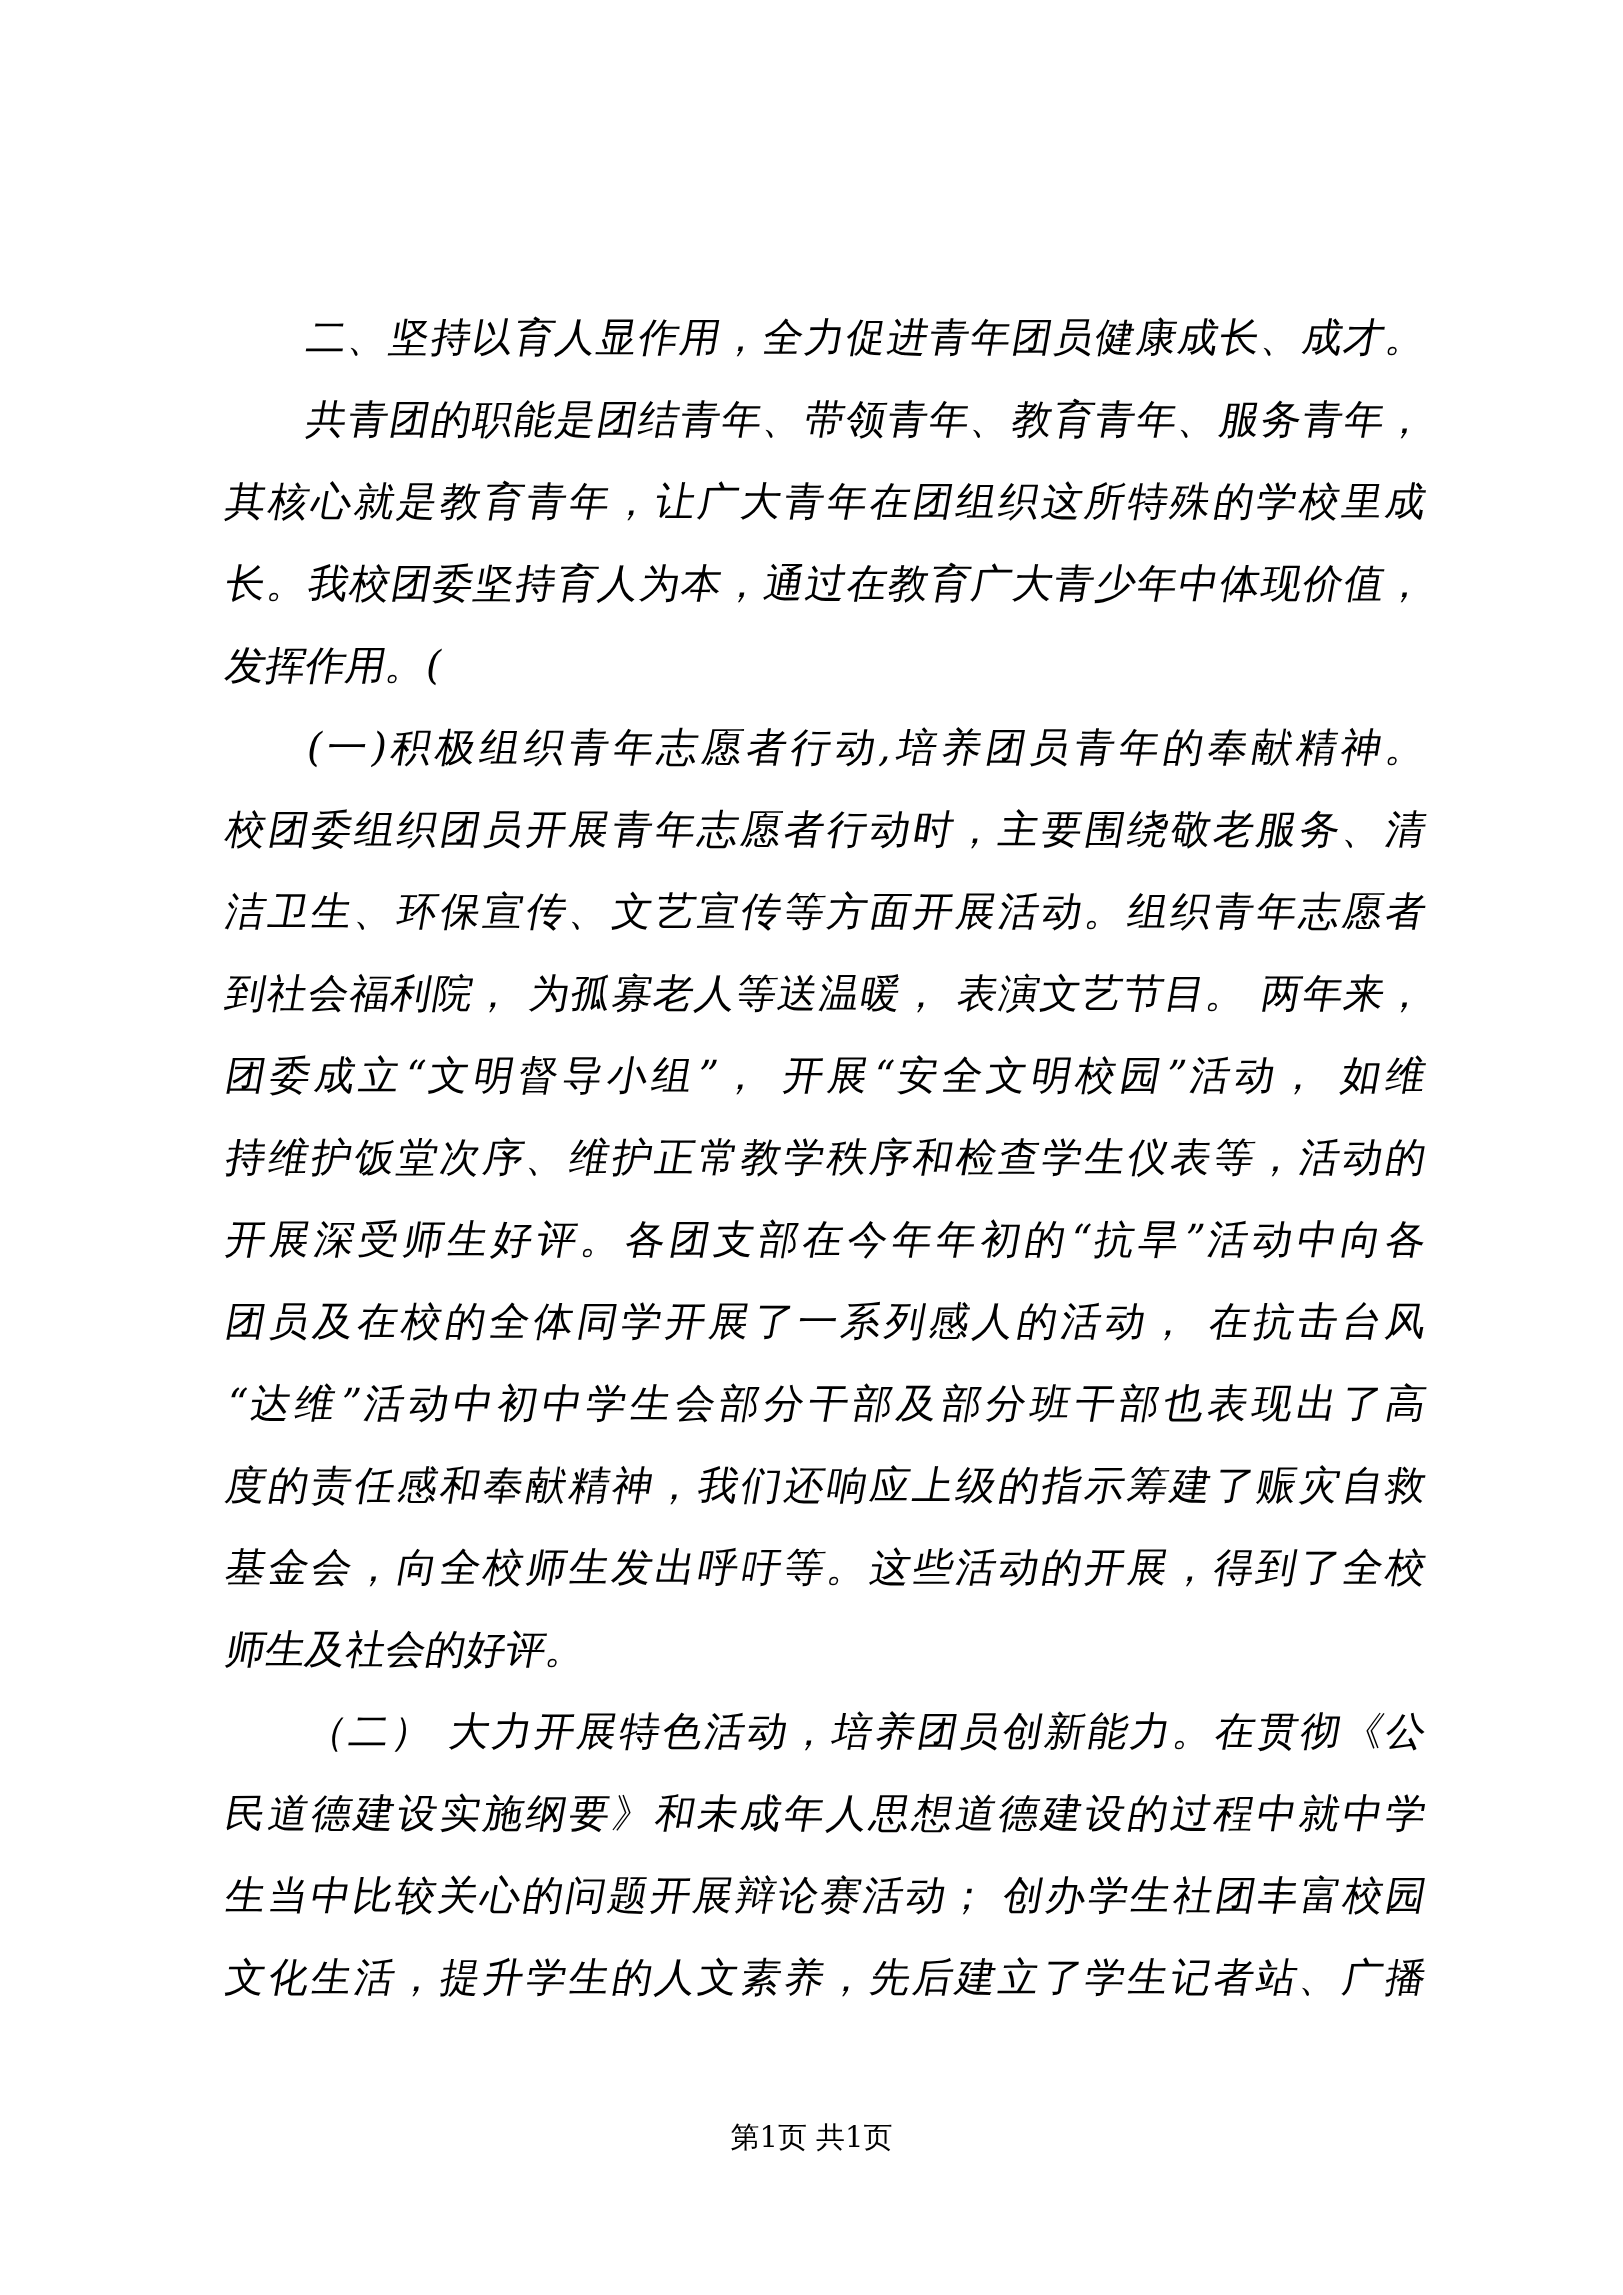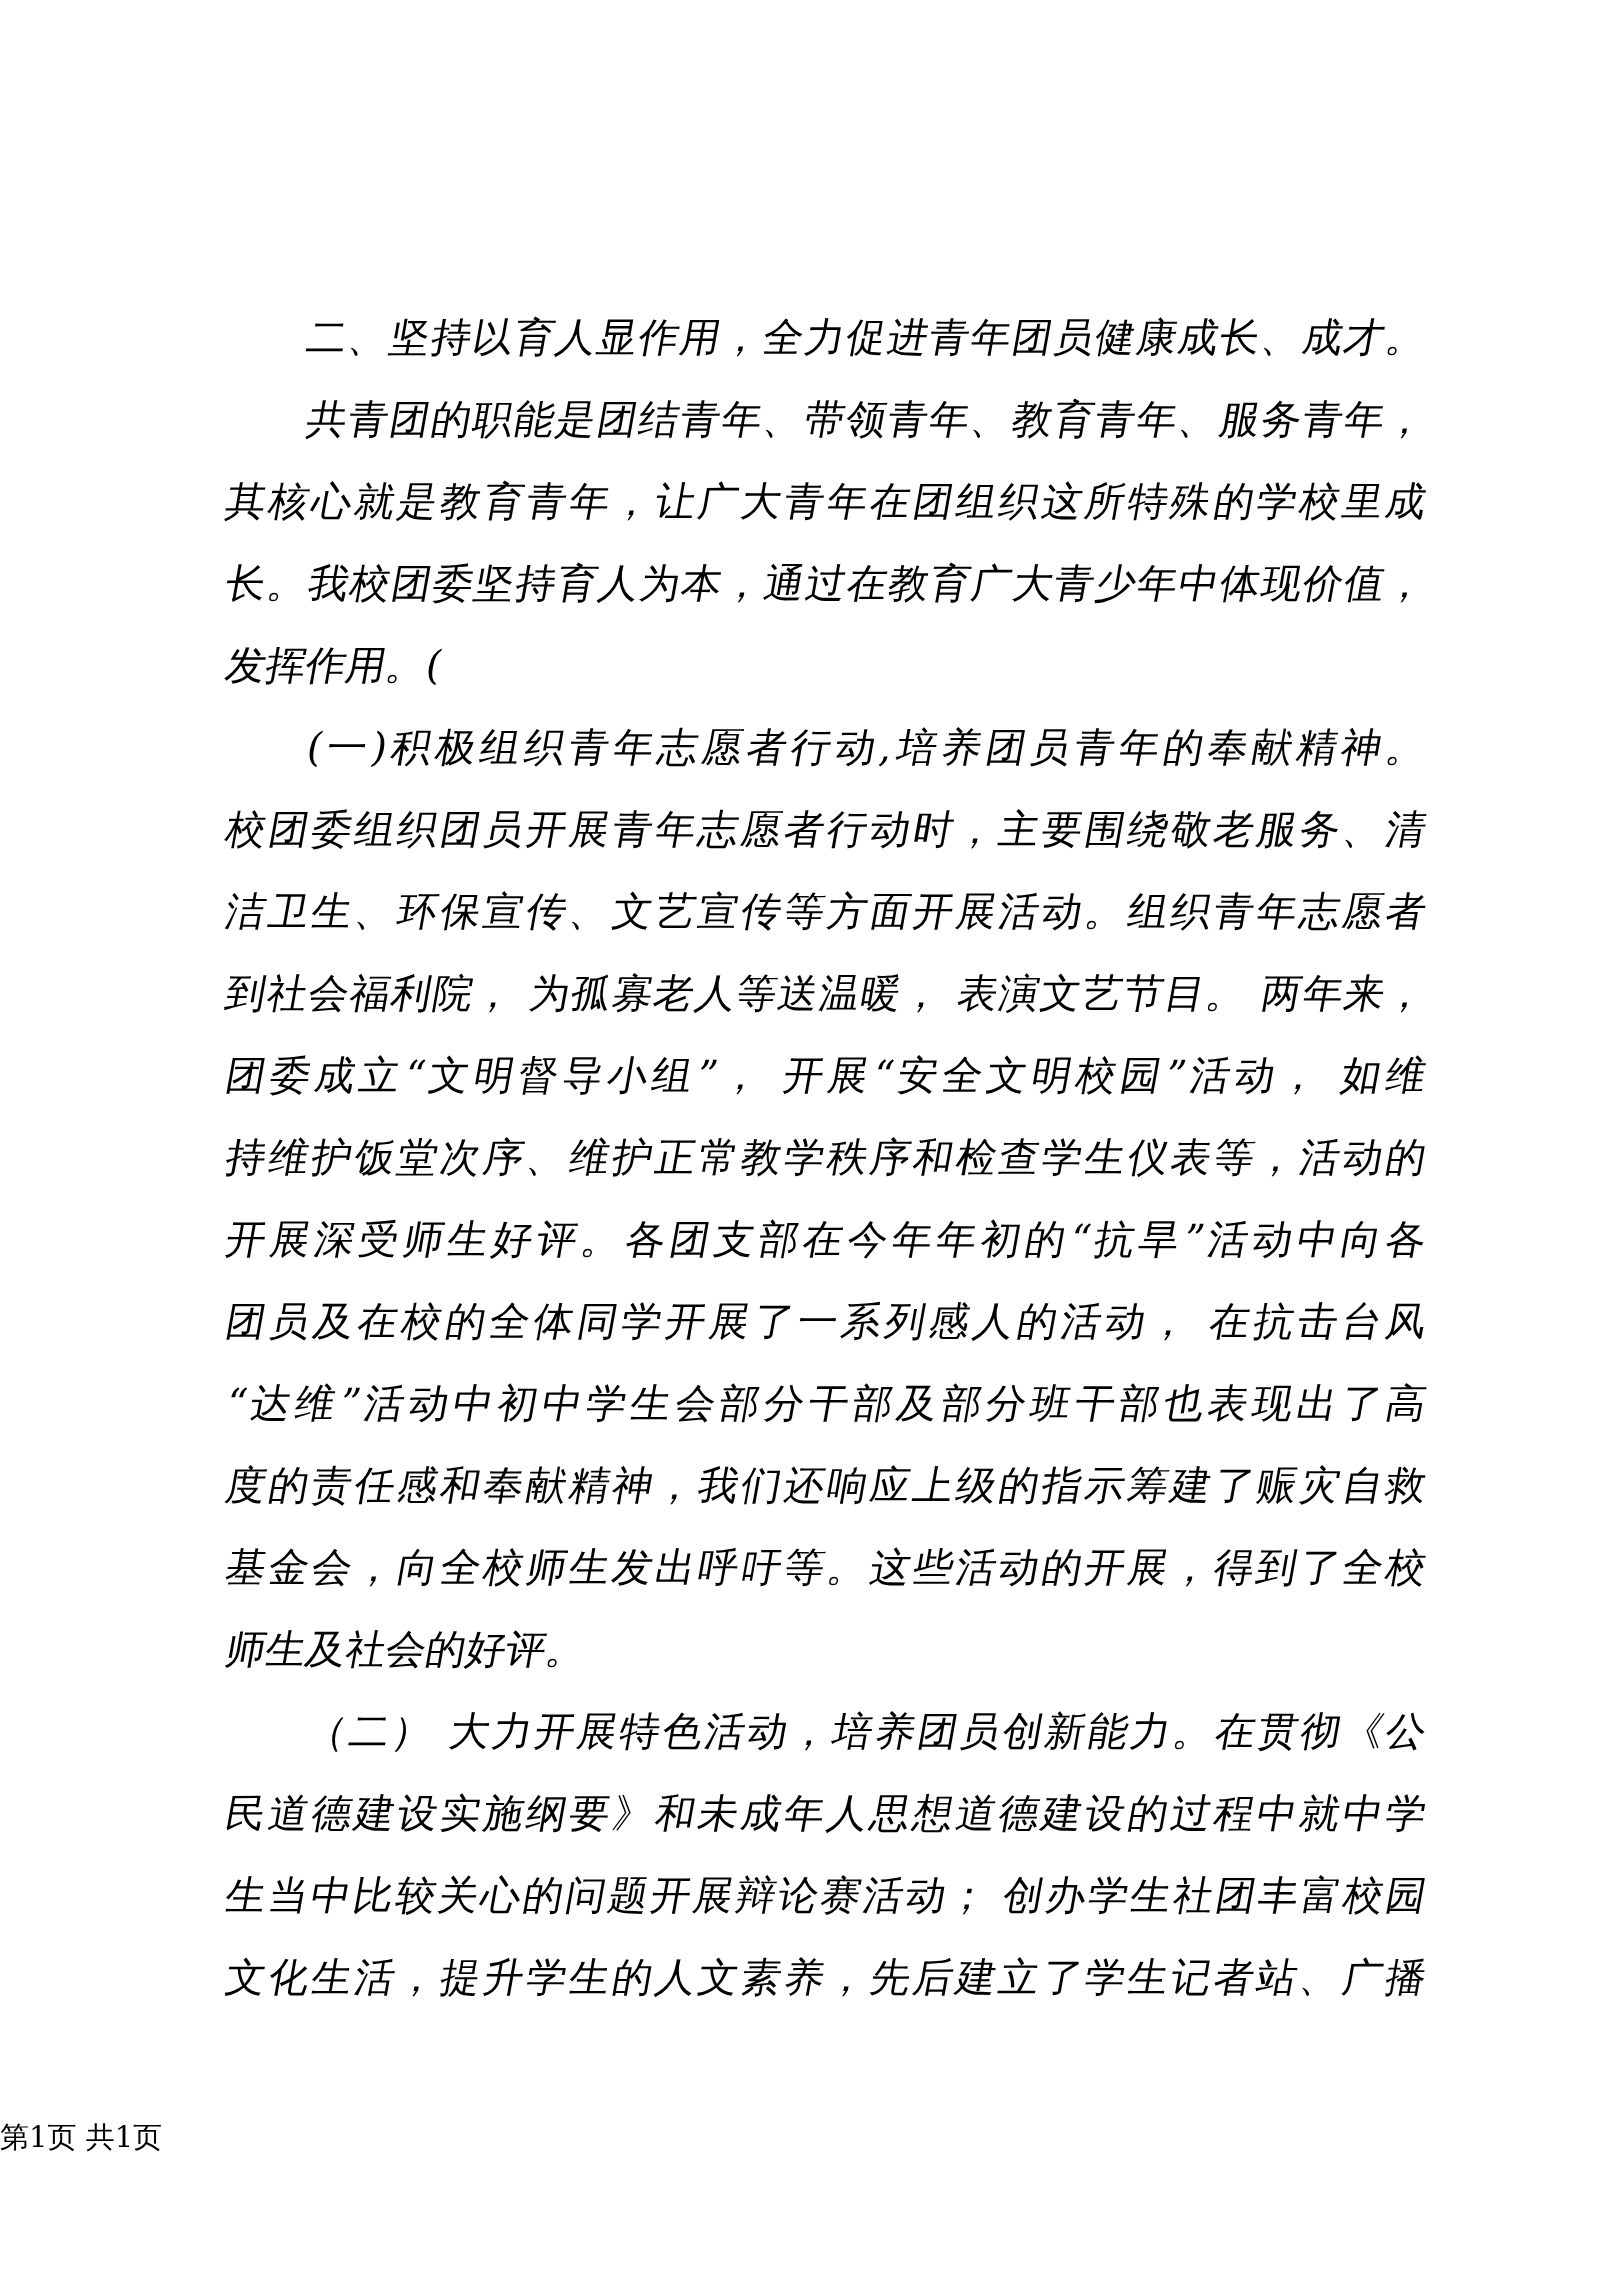--- a/index.html
+++ b/index.html
@@ -38,21 +38,21 @@
   }
   .ln.end {
     text-align: left;
     text-align-last: left;
   }
   .page-footer {
     position: absolute;
     left: 0;
     top: 2119px;
     width: 100%;
-    text-align: left;
+    text-align: center;
     font-size: 29px;
     line-height: 36px;
     color: #000000;
   }
 </style>
 </head>
 <body>
 
 <div class="page">
   <div class="doc-body">

